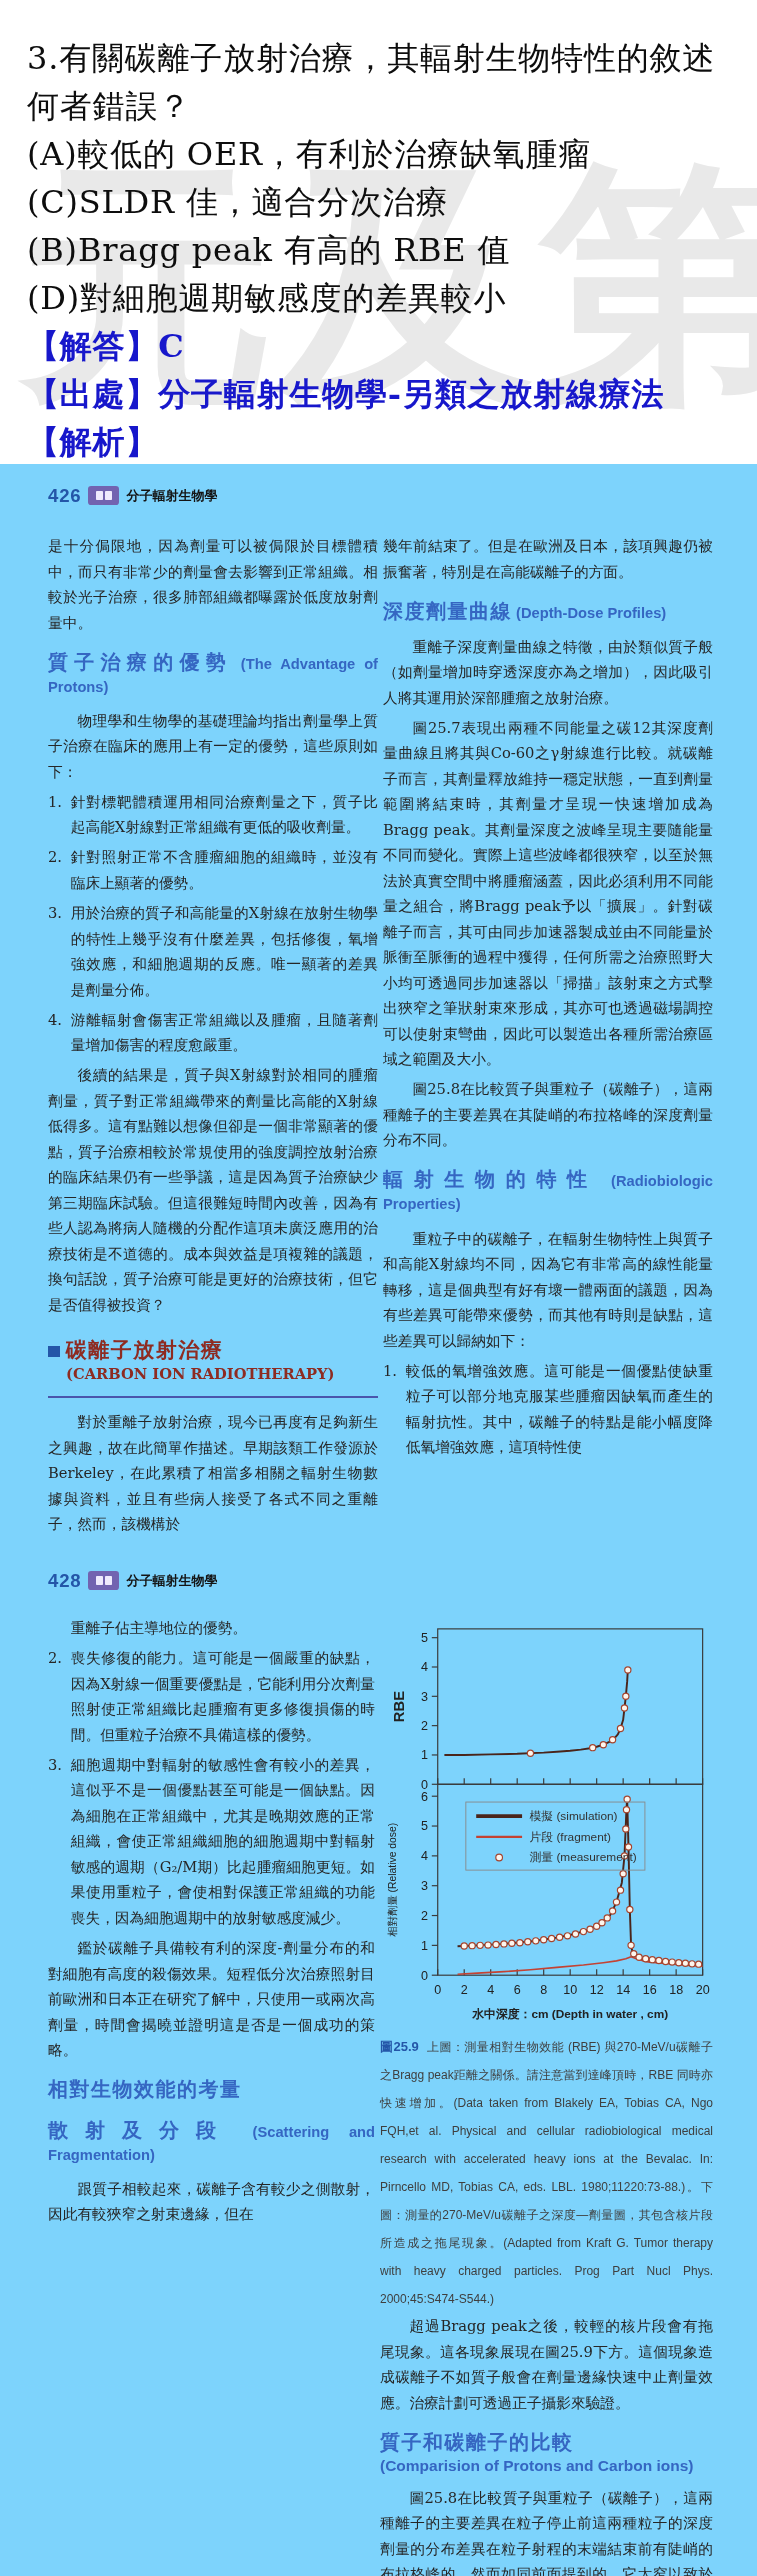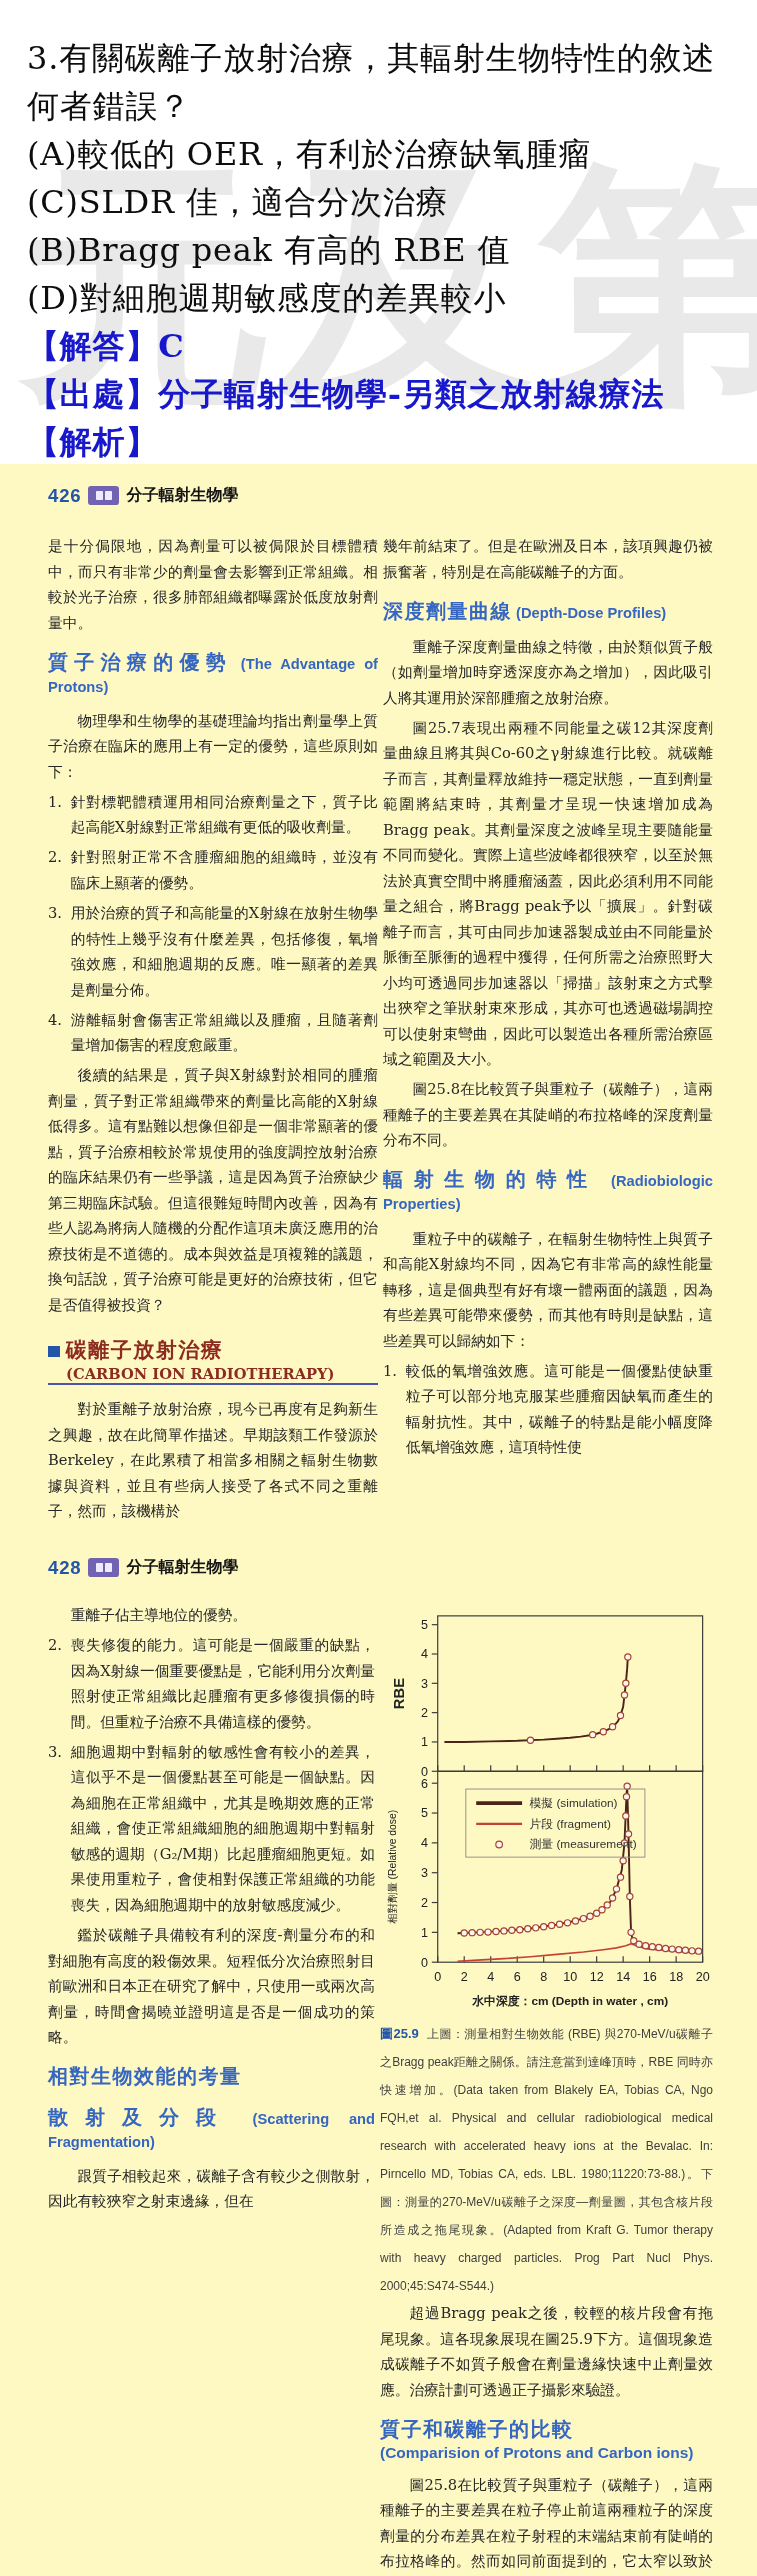--- a/index.html
+++ b/index.html
@@ -10,40 +10,40 @@
       font-weight:bold;font-size:255px;letter-spacing:4.6px;white-space:nowrap;user-select:none;}
   #wm1{top:116px;left:19.3px;color:#e9e9e9;}
   #wm2{top:928px;left:3.9px;color:#efeeec;}
   #wm3{top:1933px;left:27px;color:#efeeec;}
   
   #question{position:absolute;z-index:1;top:34px;left:27px;width:700px;
             font-size:32px;line-height:48px;letter-spacing:0.8px;color:#0d0d0d;}
   #question .qline{margin:0;}
   .ansline{color:#1717cb;font-weight:bold;}
   
-  #book{position:absolute;z-index:1;top:464px;left:0;width:758px;height:2112px;background:#fef9c3;}
+  #book{position:absolute;z-index:1;top:464px;left:0;width:758px;height:2112px;background:#7dd3fc;}
   .pgheader{display:flex;align-items:center;gap:7px;margin:0 0 0 48px;height:23px;}
   .pgnum{font-family:"Liberation Sans","DejaVu Sans",sans-serif;font-weight:bold;
          font-size:18.6px;color:#2456a8;letter-spacing:0.8px;}
   .badge{width:31px;height:19.3px;background:#7263b0;border-radius:3.1px;display:flex;
          align-items:center;justify-content:center;gap:2.3px;}
   .badge i{display:block;width:7px;height:8.5px;background:#efeafd;border-radius:0.8px;}
-  .pgtitle{font-weight:bold;font-size:16px;color:#141414;}
+  .pgtitle{font-weight:bold;font-size:13px;color:#141414;}
   .cols{display:flex;gap:5px;padding:0 45px 0 48px;}
   .col{width:333px;font-size:14.7px;line-height:25.5px;text-align:justify;color:#262626;}
   .col p{margin:0 0 4.6px 0;}
   .p-ind{text-indent:2em;}
   .li{position:relative;padding-left:1.55em;margin:0 0 4.6px 0;}
   .li .num{position:absolute;left:0;top:0;}
   .bh{font-family:"Liberation Sans","DejaVu Sans",sans-serif;font-weight:bold;color:#3566c2;
       margin:15.5px 0 9.3px 0;line-height:23px;}
   .bh .zh{font-size:20px;letter-spacing:1.5px;}
   .bh .en{font-size:14.7px;}
   .bh.stack .en{display:block;font-size:15.5px;line-height:20px;}
-  .redh{margin:20px 0 10.8px 0;padding-bottom:0;border-bottom:2.3px solid #4a55ab;}
+  .redh{margin:20px 0 10.8px 0;padding-bottom:13px;border-bottom:2.3px solid #4a55ab;}
   .redh .bullet{display:inline-block;width:11.6px;height:11.6px;background:#2456a8;margin-right:6.2px;}
   .redh .zh{font-size:21px;font-weight:bold;color:#8e2b21;letter-spacing:1.5px;
             font-family:"Liberation Sans","DejaVu Sans",sans-serif;}
   .redh .en{display:block;margin-left:18px;font-size:14.7px;font-weight:bold;color:#8e2b21;line-height:18.6px;}
   .pagegap{height:20px;}
   
   #figure{margin-top:4.6px;}
   #figure svg{display:block;width:333px;height:auto;}
   .cticklab{font-family:"Liberation Sans","DejaVu Sans",sans-serif;font-size:17px;fill:#222;}
   .cylab-big{font-family:"Liberation Sans","DejaVu Sans",sans-serif;font-size:20px;font-weight:bold;fill:#222;}

